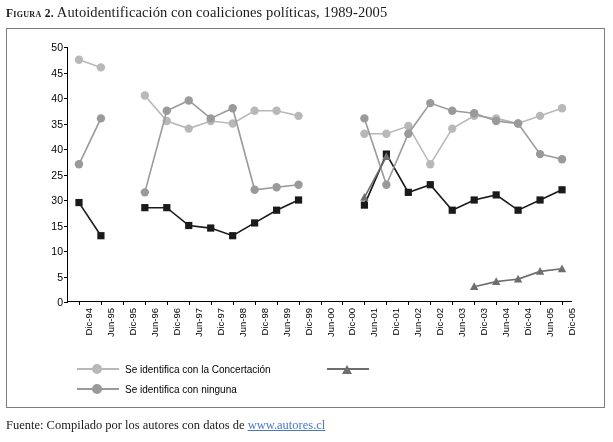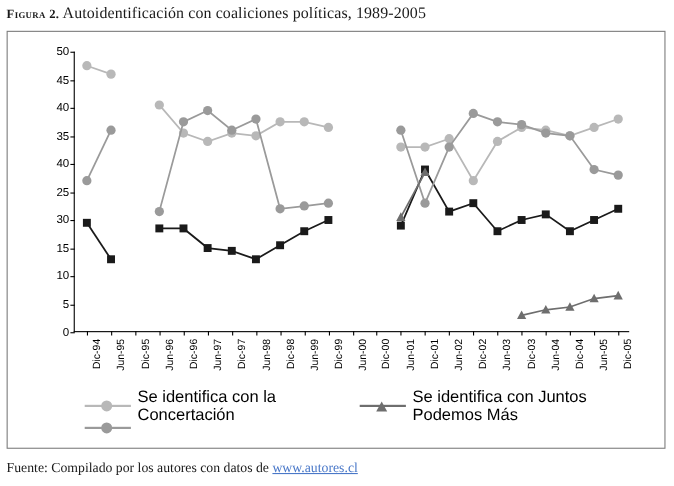--- a/index.html
+++ b/index.html
@@ -79,21 +79,21 @@
     white-space:nowrap;
     transform-origin:left top;
     transform:rotate(-90deg) translateX(-100%);
   }
   svg.series{position:absolute;left:0;top:0;overflow:visible;}
 
   .legend{
     position:absolute;
     left:70px;top:330px;width:480px;
     font-family:"Liberation Sans", sans-serif;
-    font-size:15px;
+    font-size:10px;
     color:#000;
   }
   .legrow{display:flex;}
   .legcell{display:flex;align-items:center;height:20px;}
   .legcell.c1{width:250px;}
   .legcell.c2{width:230px;}
   .legline{position:relative;width:42px;height:10px;margin-right:6px;flex:0 0 auto;}
   .legline .ln{position:absolute;left:0;top:4px;width:42px;height:2px;}
   .legline .mk{position:absolute;left:15px;top:0px;}
   .mk-circle{width:10px;height:10px;border-radius:50%;}
@@ -277,29 +277,29 @@
             <span class="ln" style="background:#b8b8b8"></span>
             <span class="mk mk-circle" style="background:#b8b8b8"></span>
           </span>
           <span>Se identifica con la Concertación</span>
         </div>
         <div class="legcell c2">
           <span class="legline">
             <span class="ln" style="background:#6e6e6e"></span>
             <span class="mk mk-tri" style="border-bottom:9px solid #6e6e6e;top:1px;"></span>
           </span>
-          <span>Se identifica con Juntos Podemos Más</span>
         </div>
       </div>
       <div class="legrow">
         <div class="legcell c2">
           <span class="legline">
             <span class="ln" style="background:#9a9a9a"></span>
             <span class="mk mk-circle" style="background:#9a9a9a"></span>
           </span>
+          <span>Se identifica con ninguna</span>
         </div>
       </div>
     </div>
   </div>
 
   <div class="source">
     <span>Fuente: Compilado por los autores con datos de </span><a href="#">www.autores.cl</a>
   </div>
 
 </div>

